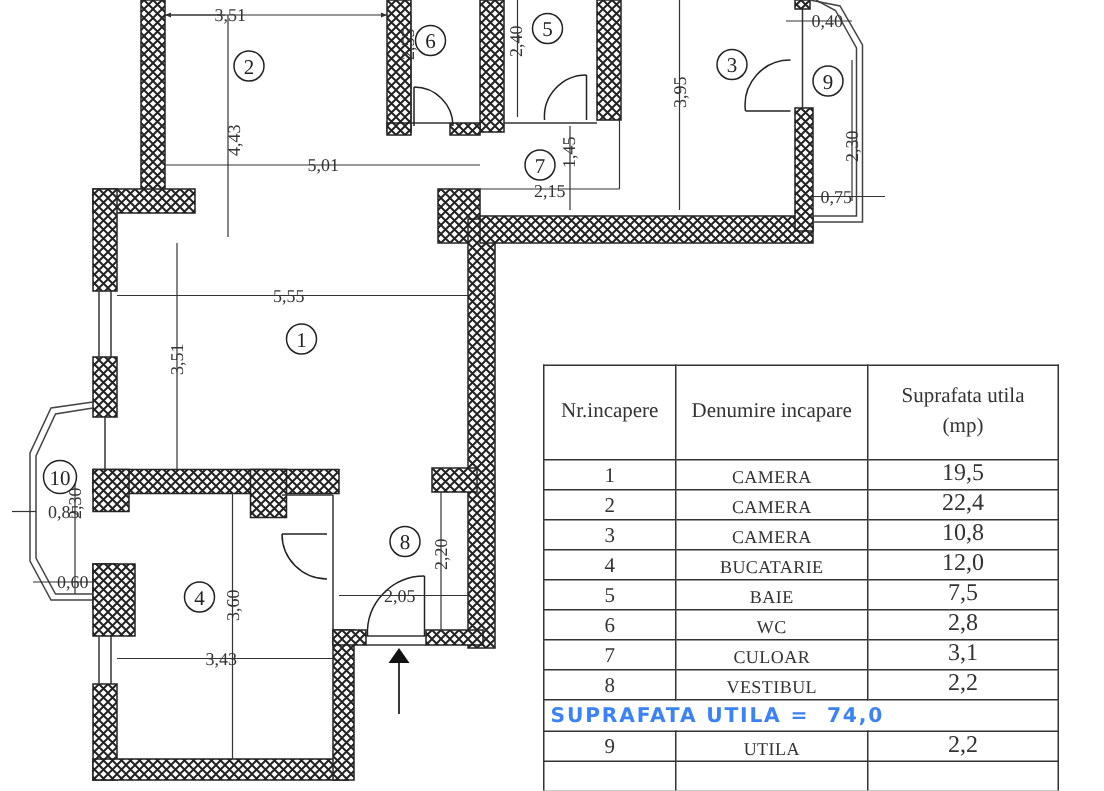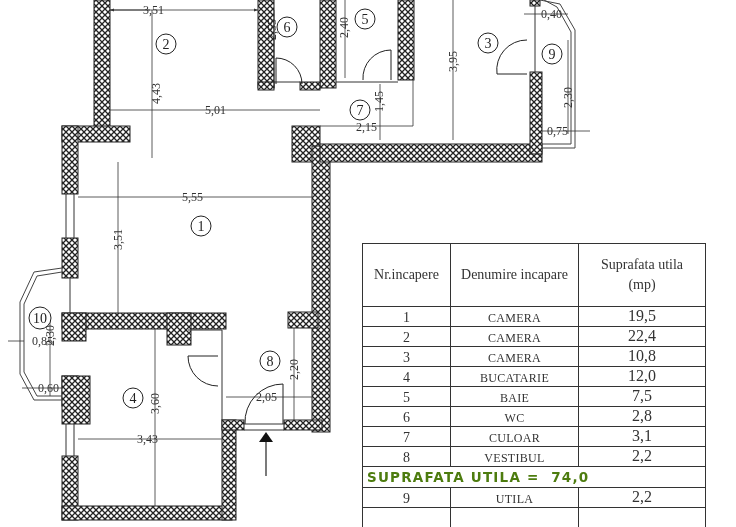--- a/index.html
+++ b/index.html
@@ -7,21 +7,21 @@
   #plan { position:absolute; left:0; top:0; width:736px; height:527px; }
   .dim { font-family:"Liberation Serif", serif; font-size:12px; fill:#333; }
   .rnum { font-family:"Liberation Serif", serif; font-size:14px; fill:#222; }
   .tbl { position:absolute; left:362px; top:243px; width:343px; border-collapse:collapse; table-layout:fixed; }
   .tbl td, .tbl th { border:1.3px solid #333; text-align:center; padding:0; font-weight:normal; color:#333; }
   .tbl th { height:62px; font-size:14px; line-height:20px; vertical-align:middle; }
   .tbl td { height:19px; font-size:11px; vertical-align:bottom; }
   .tbl td.n { font-size:14px; }
   .tbl td.nm { font-size:12px; letter-spacing:0.3px; }
   .tbl td.ar { font-size:16px; vertical-align:top; }
-  .tbl tr.total td { font-family:"DejaVu Sans", sans-serif; font-weight:bold; font-size:13.5px; letter-spacing:1.2px; text-align:left; padding-left:4px; height:20px; vertical-align:middle; color:#4d7c0f; }
+  .tbl tr.total td { font-family:"DejaVu Sans", sans-serif; font-weight:bold; font-size:13.5px; letter-spacing:1.2px; text-align:left; padding-left:4px; height:20px; vertical-align:middle; color:#3b82f6; }
   .tbl col.c1 { width:88px; } .tbl col.c2 { width:128px; } .tbl col.c3 { width:127px; }
 </style>
 </head>
 <body>
 
 <svg id="plan" viewBox="0 0 736 527" xmlns="http://www.w3.org/2000/svg">
   <defs>
     <pattern id="hatch" width="6" height="6" patternUnits="userSpaceOnUse">
       <rect width="6" height="6" fill="#ffffff"></rect>
       <path d="M0,0 L6,6 M6,0 L0,6" stroke="#222" stroke-width="1.3"></path>

